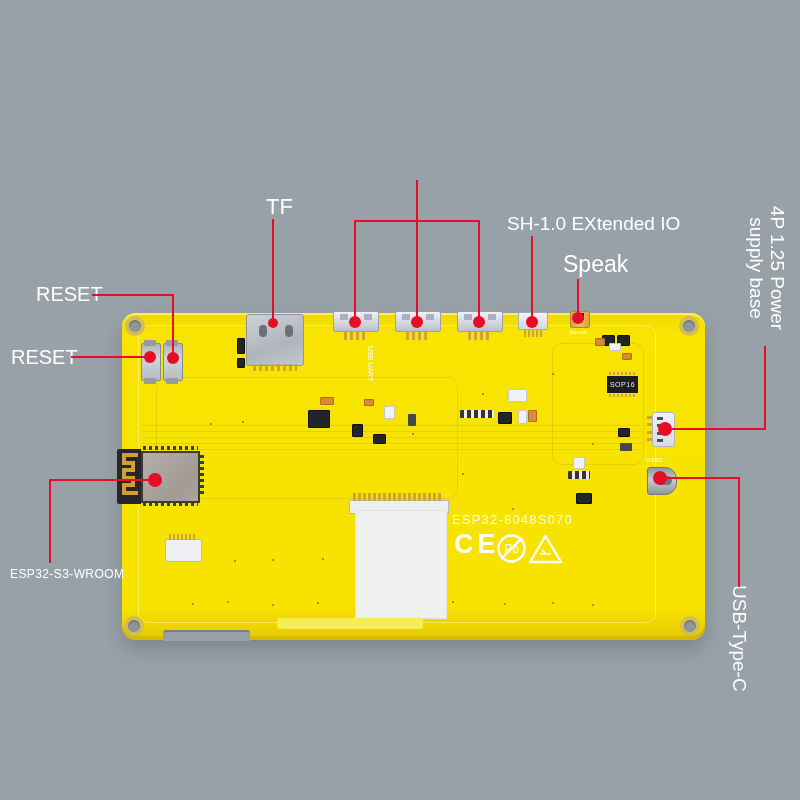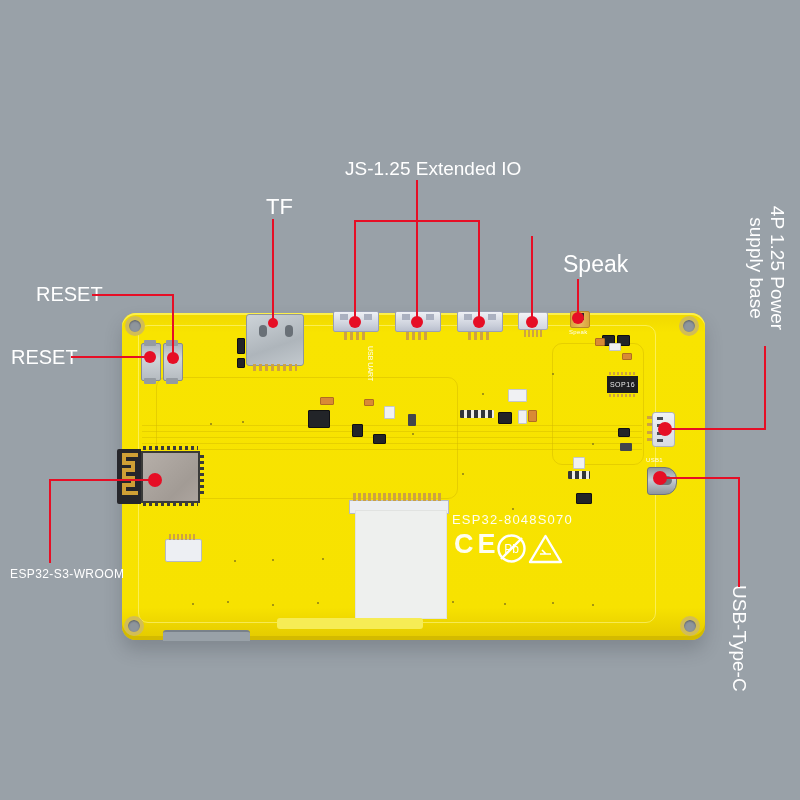--- a/index.html
+++ b/index.html
@@ -240,30 +240,30 @@
     <svg class="mark-svg" style="left:406px;top:221px" width="35" height="30" viewBox="0 0 35 30">
       <path d="M17.5 2 L33 28 H2 Z" fill="none" stroke="#ffffff" stroke-width="2.4" stroke-linejoin="round"></path>
       <path d="M12 20 h11 M14 16 l4 4" stroke="#ffffff" stroke-width="1.6" fill="none"></path>
     </svg>
   </div>
 
   <div class="cl f22" style="left:253px;top:194px;width:40px;text-align:right">TF</div>
   <div class="rl" style="left:272px;top:219px;width:2px;height:104px"></div>
   <div class="rd" style="left:268px;top:318px;width:10px;height:10px"></div>
 
-  <div class="cl f19" style="left:345px;top:158px">JS-1.25 Extended IO</div>
   <div class="rl" style="left:416px;top:180px;width:2px;height:42px"></div>
   <div class="rl" style="left:354px;top:220px;width:126px;height:2px"></div>
   <div class="rl" style="left:354px;top:220px;width:2px;height:102px"></div>
   <div class="rl" style="left:416px;top:220px;width:2px;height:102px"></div>
   <div class="rl" style="left:478px;top:220px;width:2px;height:102px"></div>
   <div class="rd" style="left:349px;top:316px;width:12px;height:12px"></div>
   <div class="rd" style="left:411px;top:316px;width:12px;height:12px"></div>
   <div class="rd" style="left:473px;top:316px;width:12px;height:12px"></div>
 
+  <div class="cl f19" style="left:507px;top:213px">SH-1.0 EXtended IO</div>
   <div class="rl" style="left:531px;top:236px;width:2px;height:86px"></div>
   <div class="rd" style="left:526px;top:316px;width:12px;height:12px"></div>
 
   <div class="cl f23" style="left:563px;top:251px">Speak</div>
   <div class="rl" style="left:577px;top:279px;width:2px;height:39px"></div>
   <div class="rd" style="left:572px;top:312px;width:12px;height:12px"></div>
 
   <div class="cl f20" style="left:36px;top:283px">RESET</div>
   <div class="rl" style="left:92px;top:294px;width:82px;height:2px"></div>
   <div class="rl" style="left:172px;top:294px;width:2px;height:64px"></div>

